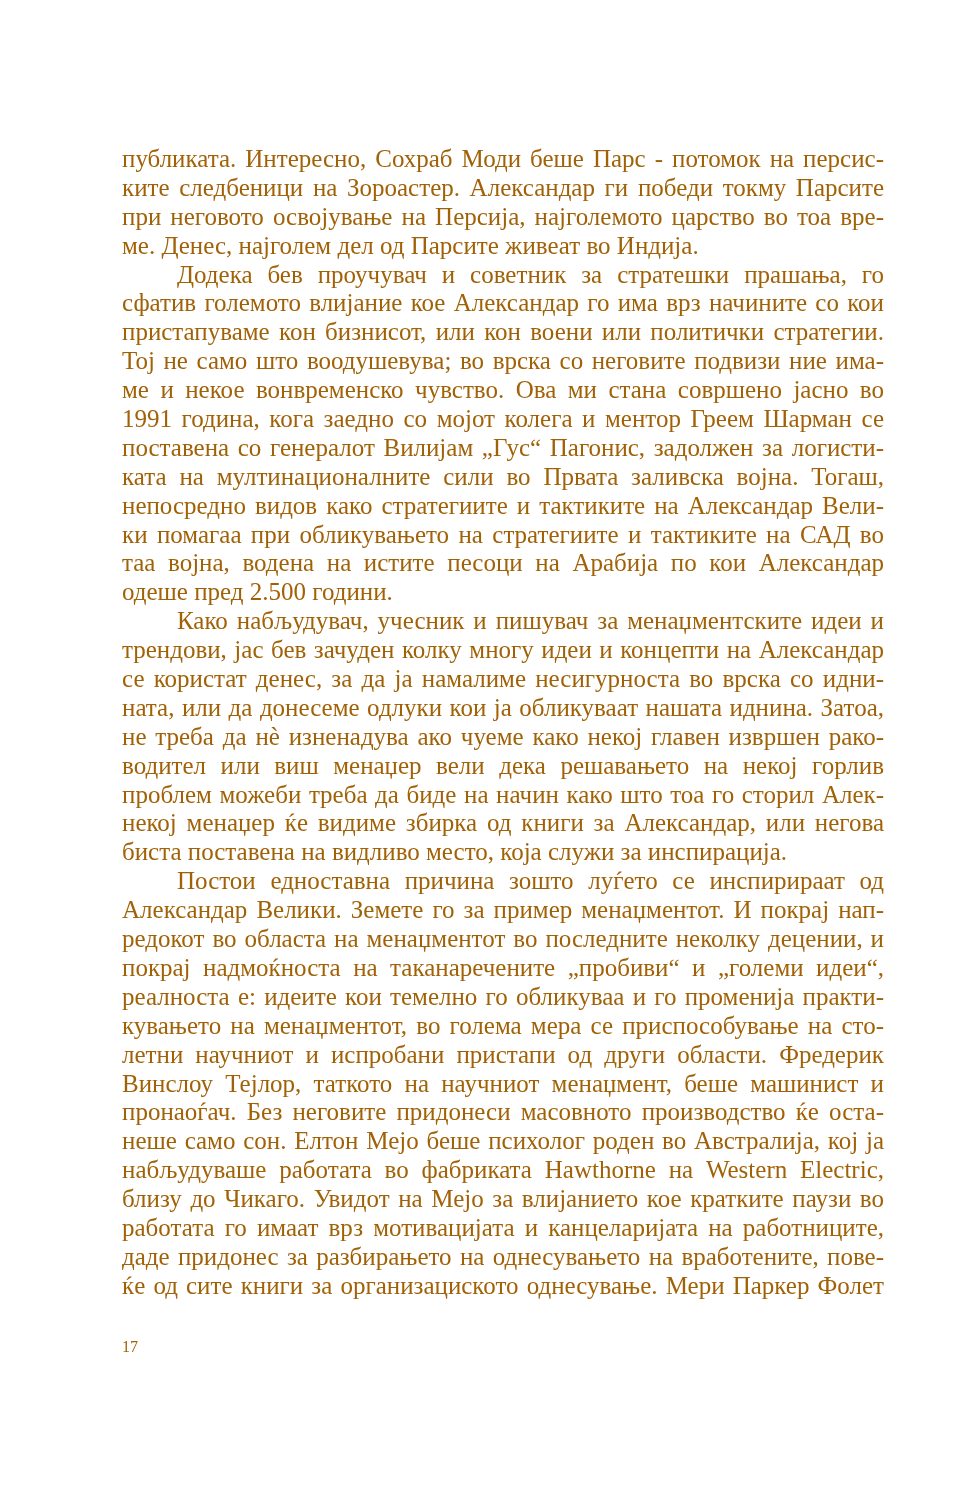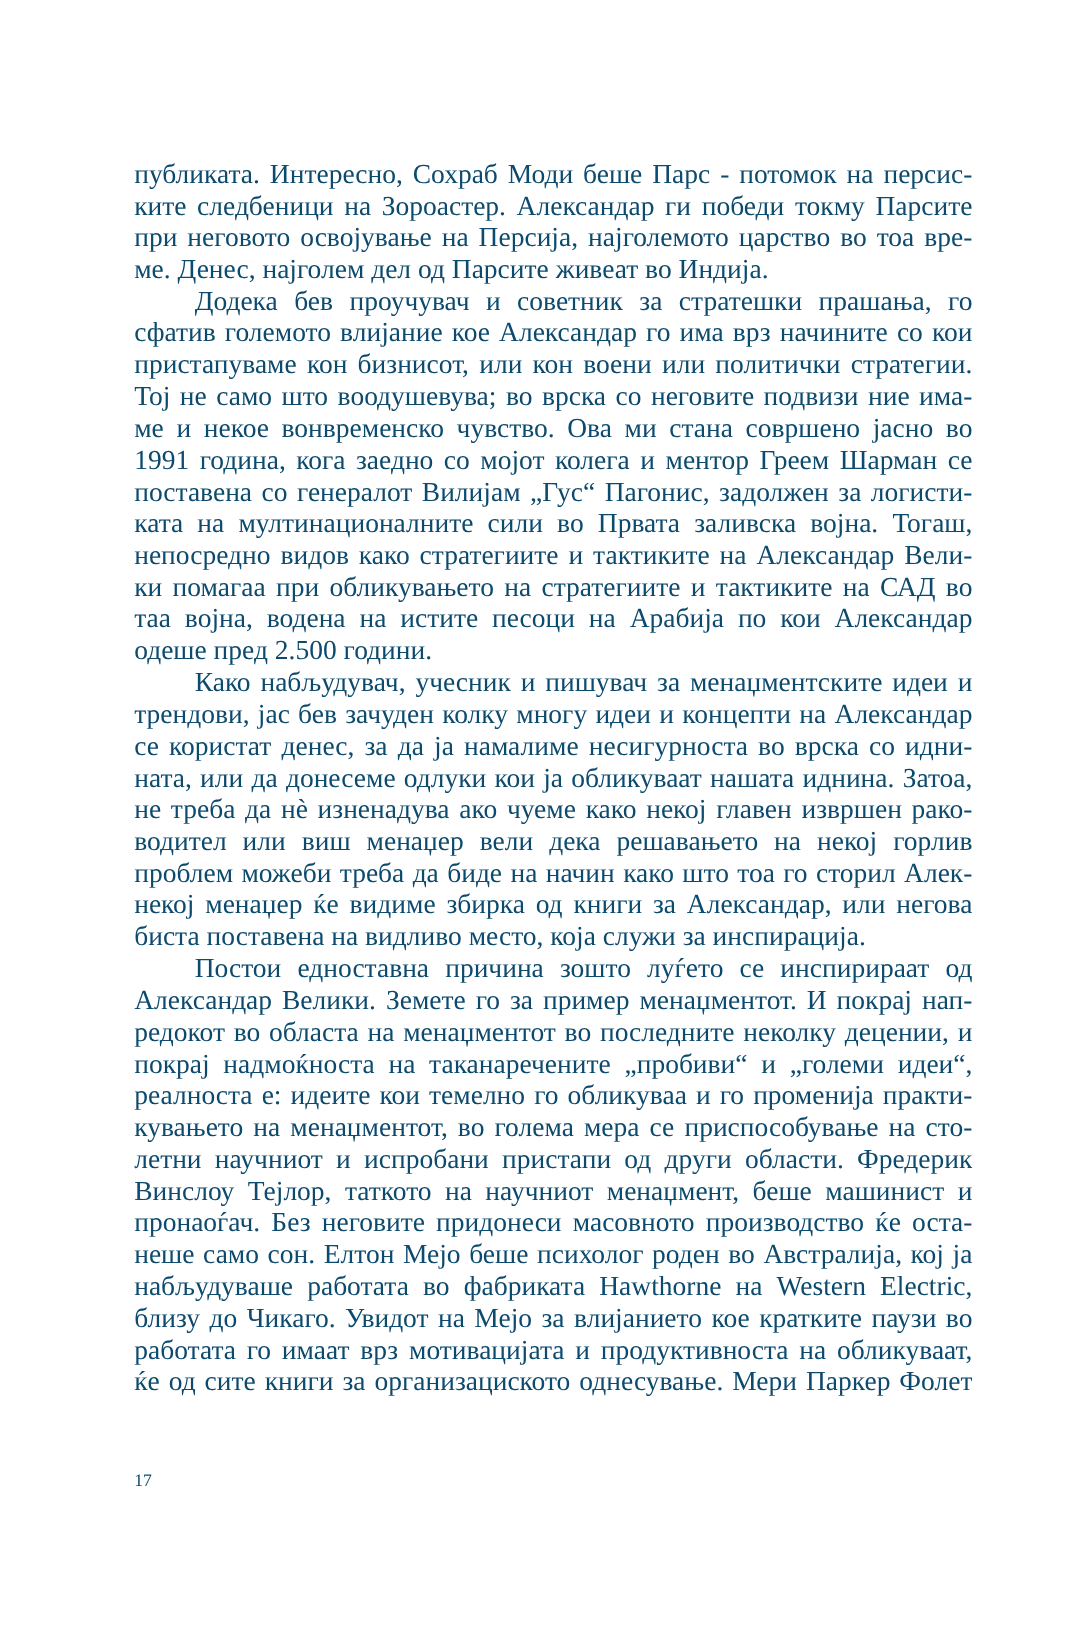--- a/index.html
+++ b/index.html
@@ -5,21 +5,21 @@
   html, body {
     margin: 0;
     padding: 0;
     background: #ffffff;
   }
   .page {
     position: relative;
     width: 980px;
     height: 1488px;
     background: #ffffff;
-    color: #0c4a6e;
+    color: #a16207;
     font-family: "Liberation Serif", "DejaVu Serif", serif;
     overflow: hidden;
   }
   .text-block {
     position: absolute;
     left: 122px;
     top: 145px;
     width: 762px;
     font-size: 25px;
     line-height: 28.9px;
@@ -80,17 +80,18 @@
       <div class="line">редокот во областа на менаџментот во последните неколку децении, и</div>
       <div class="line">покрај надмоќноста на таканаречените „пробиви“ и „големи идеи“,</div>
       <div class="line">реалноста е: идеите кои темелно го обликуваа и го променија практи-</div>
       <div class="line">кувањето на менаџментот, во голема мера се приспособување на сто-</div>
       <div class="line">летни научниот и испробани пристапи од други области. Фредерик</div>
       <div class="line">Винслоу Тејлор, таткото на научниот менаџмент, беше машинист и</div>
       <div class="line">пронаоѓач. Без неговите придонеси масовното производство ќе оста-</div>
       <div class="line">неше само сон. Елтон Мејо беше психолог роден во Австралија, кој ја</div>
       <div class="line">набљудуваше работата во фабриката Hawthorne на Western Electric,</div>
       <div class="line">близу до Чикаго. Увидот на Мејо за влијанието кое кратките паузи во</div>
-      <div class="line">работата го имаат врз мотивацијата и продуктивноста на обликуваат,</div>
+      <div class="line">работата го имаат врз мотивацијата и канцеларијата на работниците,</div>
+      <div class="line">даде придонес за разбирањето на однесувањето на вработените, пове-</div>
       <div class="line">ќе од сите книги за организациското однесување. Мери Паркер Фолет</div>
     </main>
   <div class="page-number">17</div>
 </div>
 
 </body></html>

